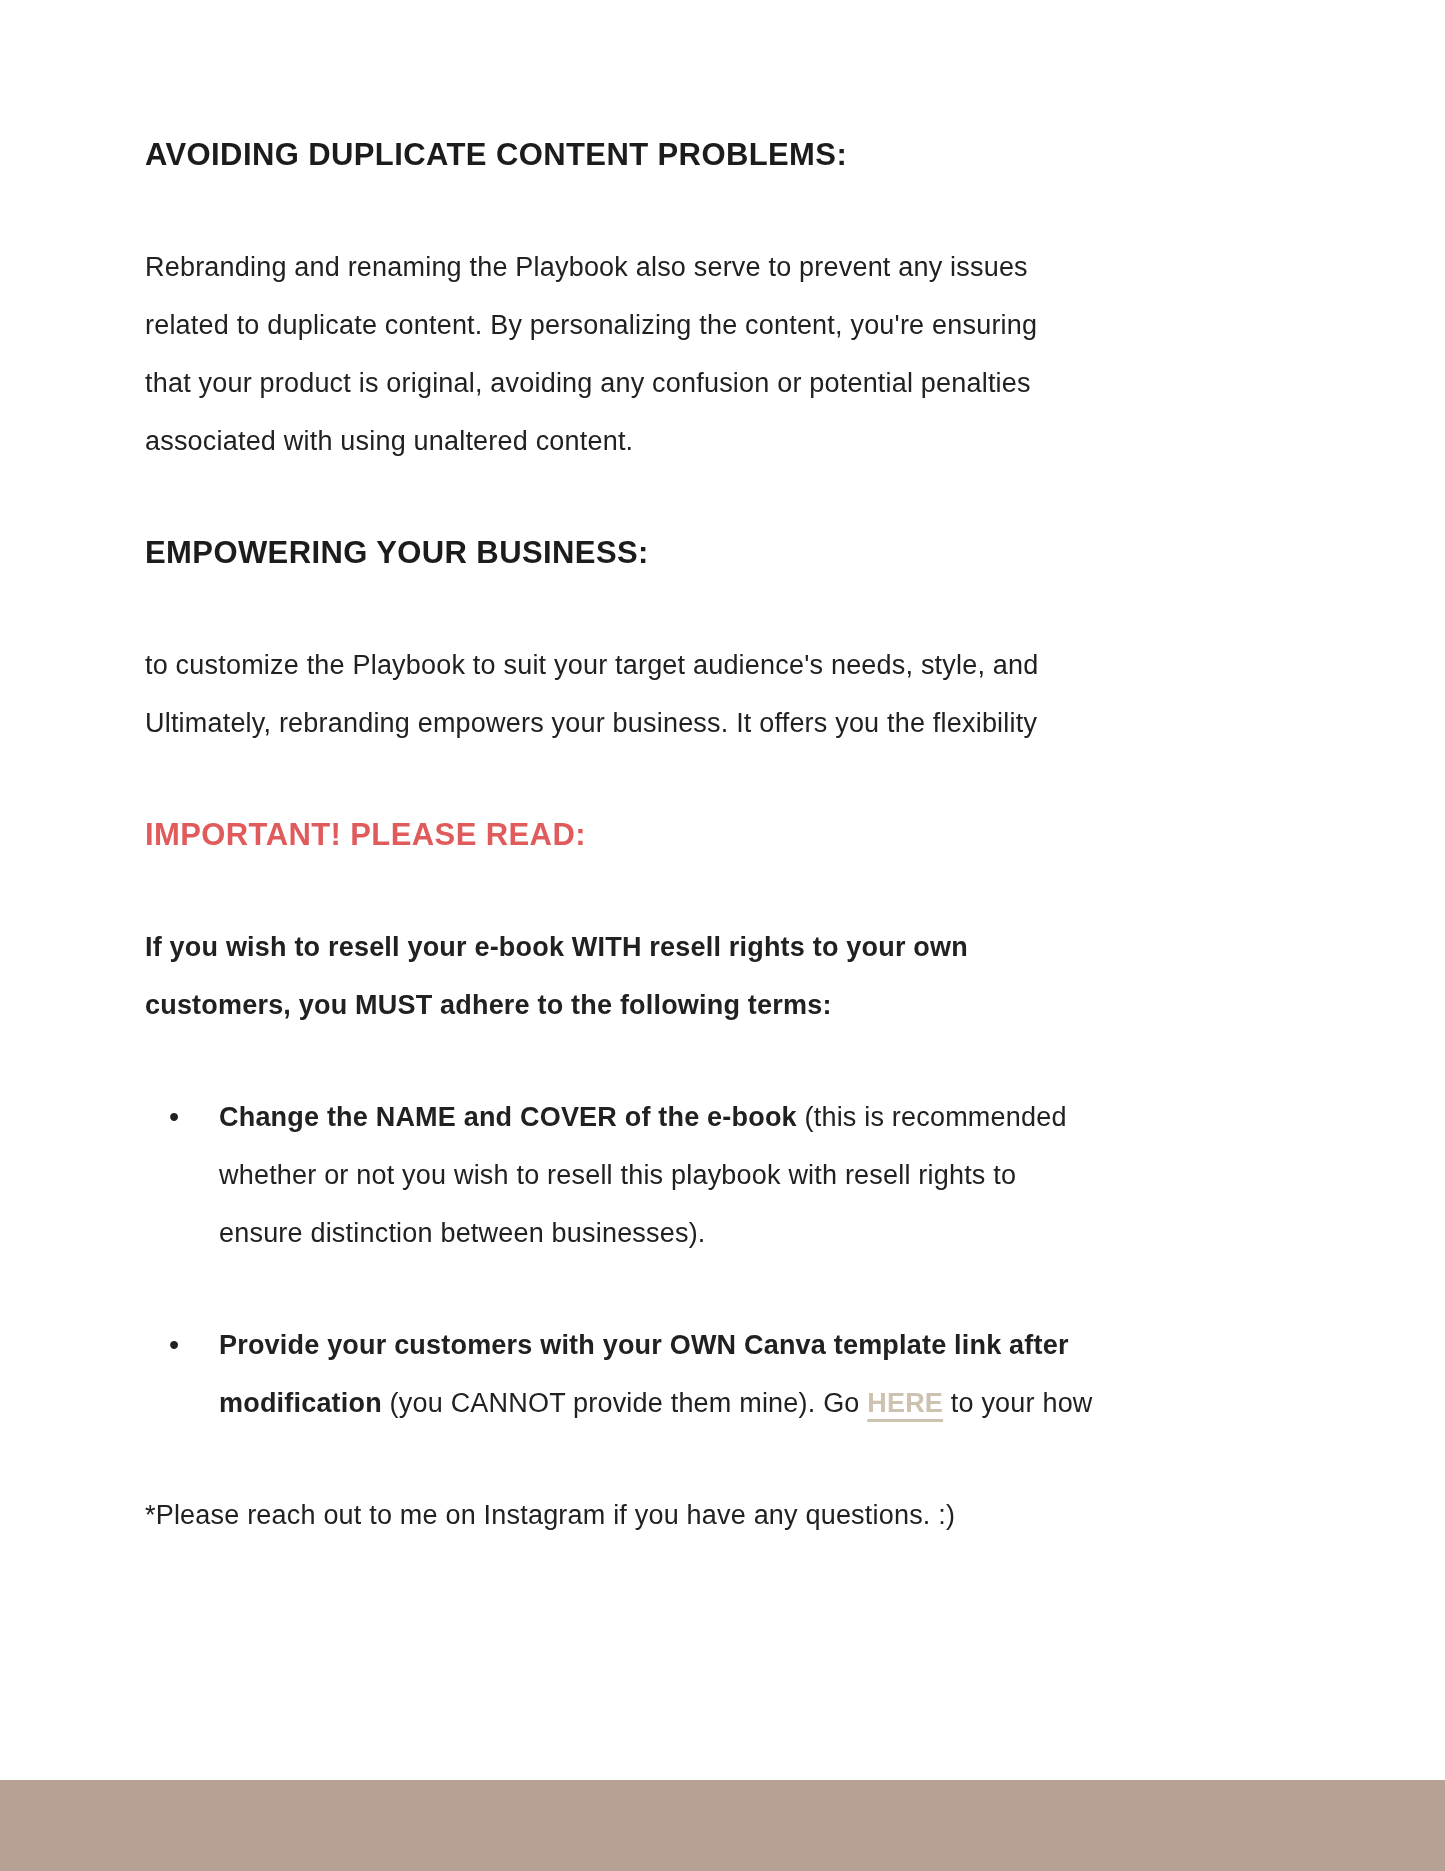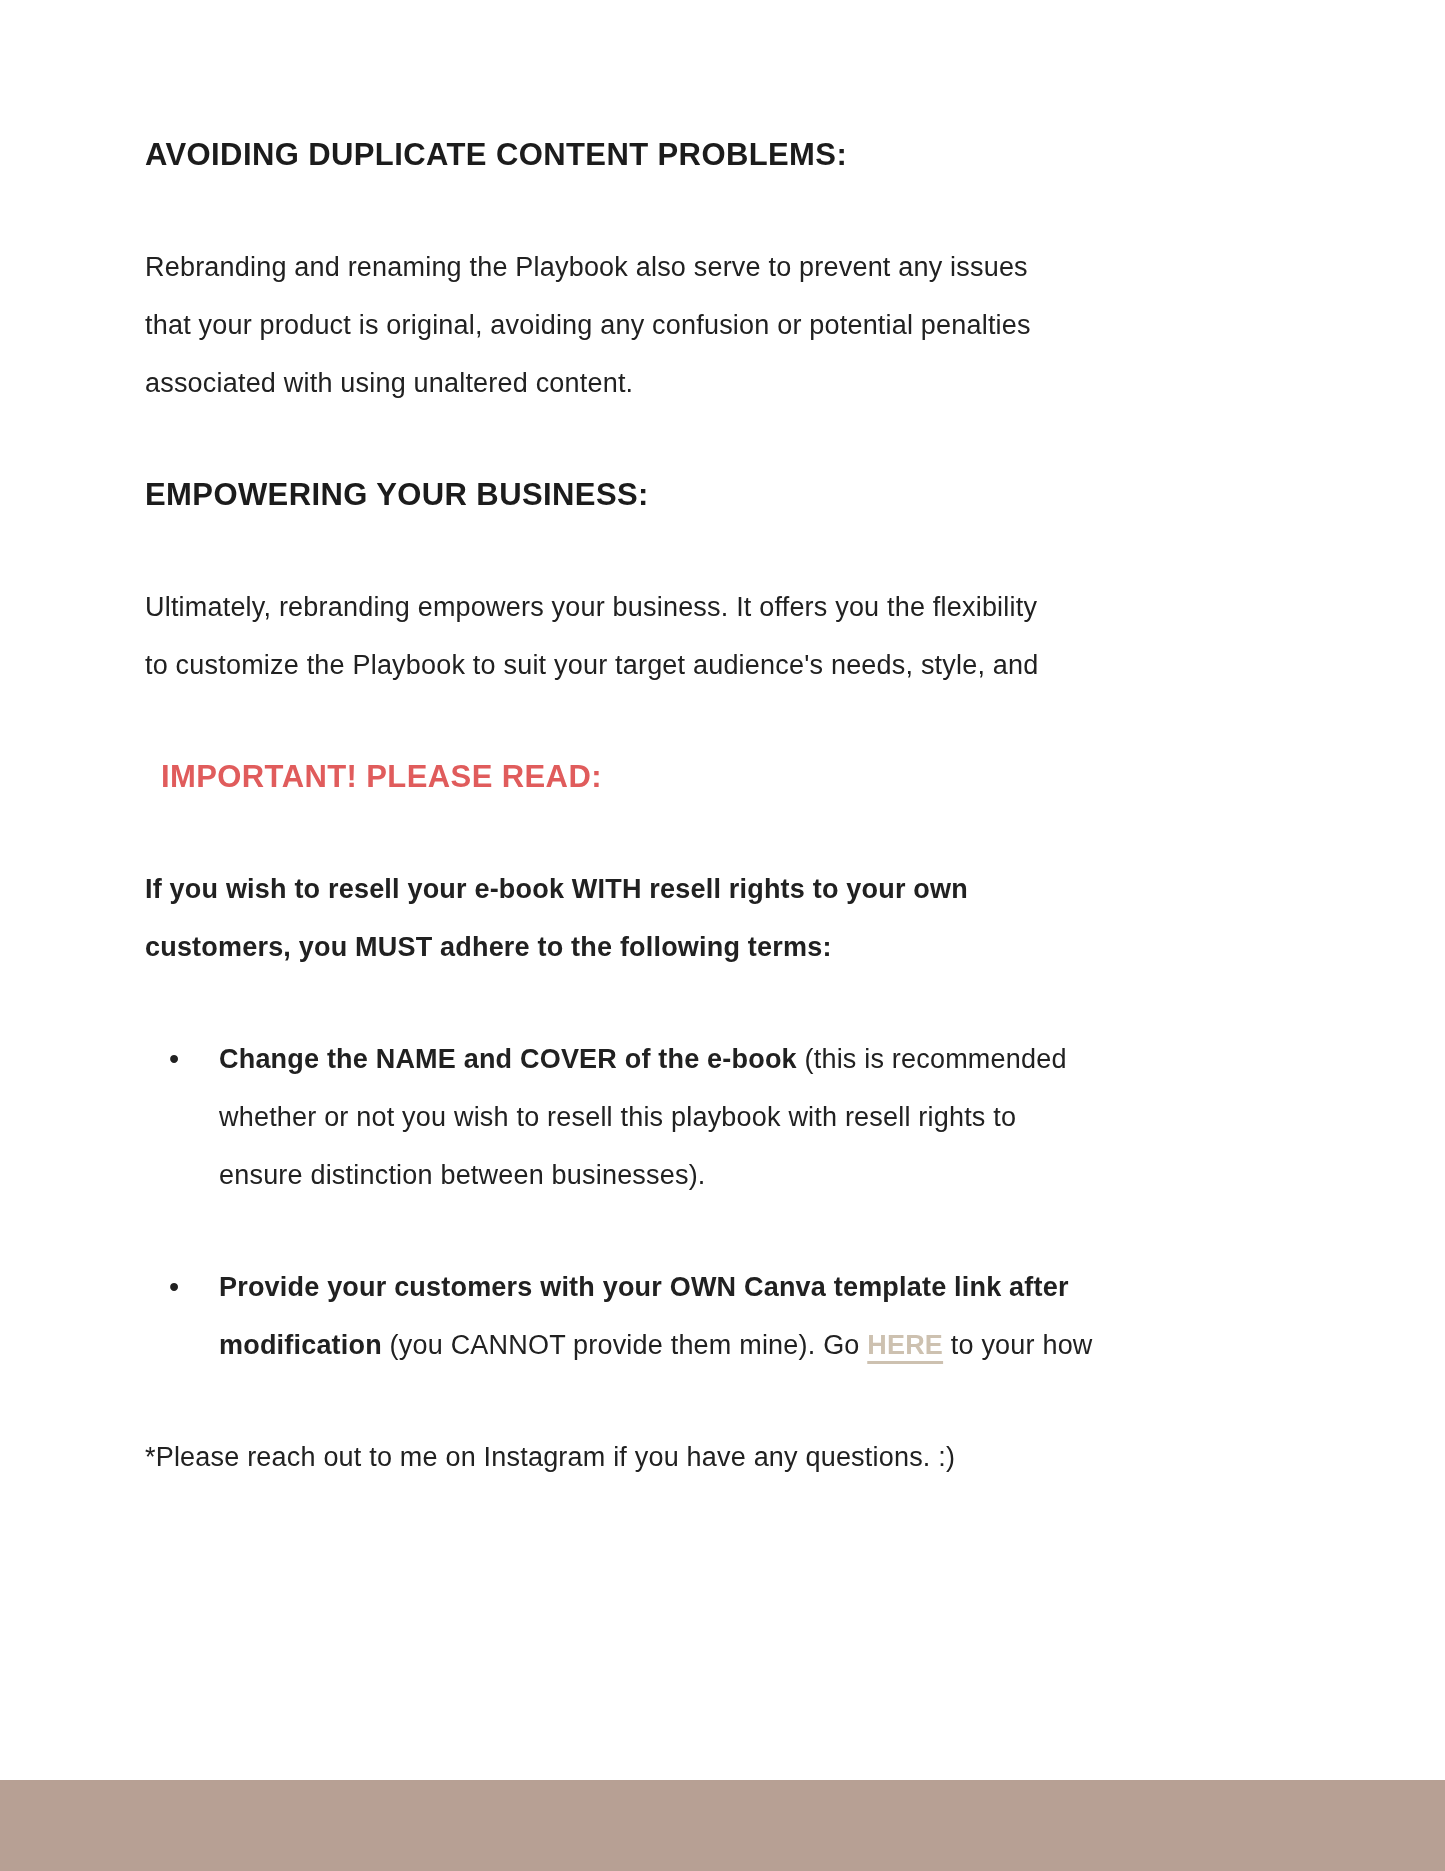--- a/index.html
+++ b/index.html
@@ -31,21 +31,21 @@
     letter-spacing:0.2px;
   }
   .heading{
     font-size:31px;
     line-height:58px;
     font-weight:700;
     color:#1c1c1c;
     letter-spacing:0.4px;
     white-space:nowrap;
   }
-  .heading-red{color:var(--accent-red);margin-left:16px;}
+  .heading-red{color:var(--accent-red);}
   .bold-para .line span{font-weight:700;}
   .b{font-weight:700;}
   .bullet{display:flex;align-items:flex-start;}
   .marker{
     flex:0 0 55px;
     box-sizing:border-box;
     padding-left:24px;
     font-size:29px;
     line-height:58px;
   }
@@ -69,29 +69,30 @@
 </head>
 <body>
 
 <div class="page">
   <div class="content">
 
     <div class="block heading">AVOIDING DUPLICATE CONTENT PROBLEMS:</div>
 
     <div class="block para">
         <div class="line"><span>Rebranding and renaming the Playbook also serve to prevent any issues</span></div>
+        <div class="line"><span>related to duplicate content. By personalizing the content, you're ensuring</span></div>
         <div class="line"><span>that your product is original, avoiding any confusion or potential penalties</span></div>
         <div class="line"><span>associated with using unaltered content.</span></div>
       </div>
 
     <div class="block heading">EMPOWERING YOUR BUSINESS:</div>
 
     <div class="block para">
+        <div class="line"><span>to customize the Playbook to suit your target audience's needs, style, and</span></div>
         <div class="line"><span>Ultimately, rebranding empowers your business. It offers you the flexibility</span></div>
-        <div class="line"><span>to customize the Playbook to suit your target audience's needs, style, and</span></div>
       </div>
 
     <div class="block heading heading-red">IMPORTANT! PLEASE READ:</div>
 
     <div class="block para bold-para">
         <div class="line"><span class="b">If you wish to resell your e-book WITH resell rights to your own</span></div>
         <div class="line"><span class="b">customers, you MUST adhere to the following terms:</span></div>
       </div>
 
     <div class="block bullet">

